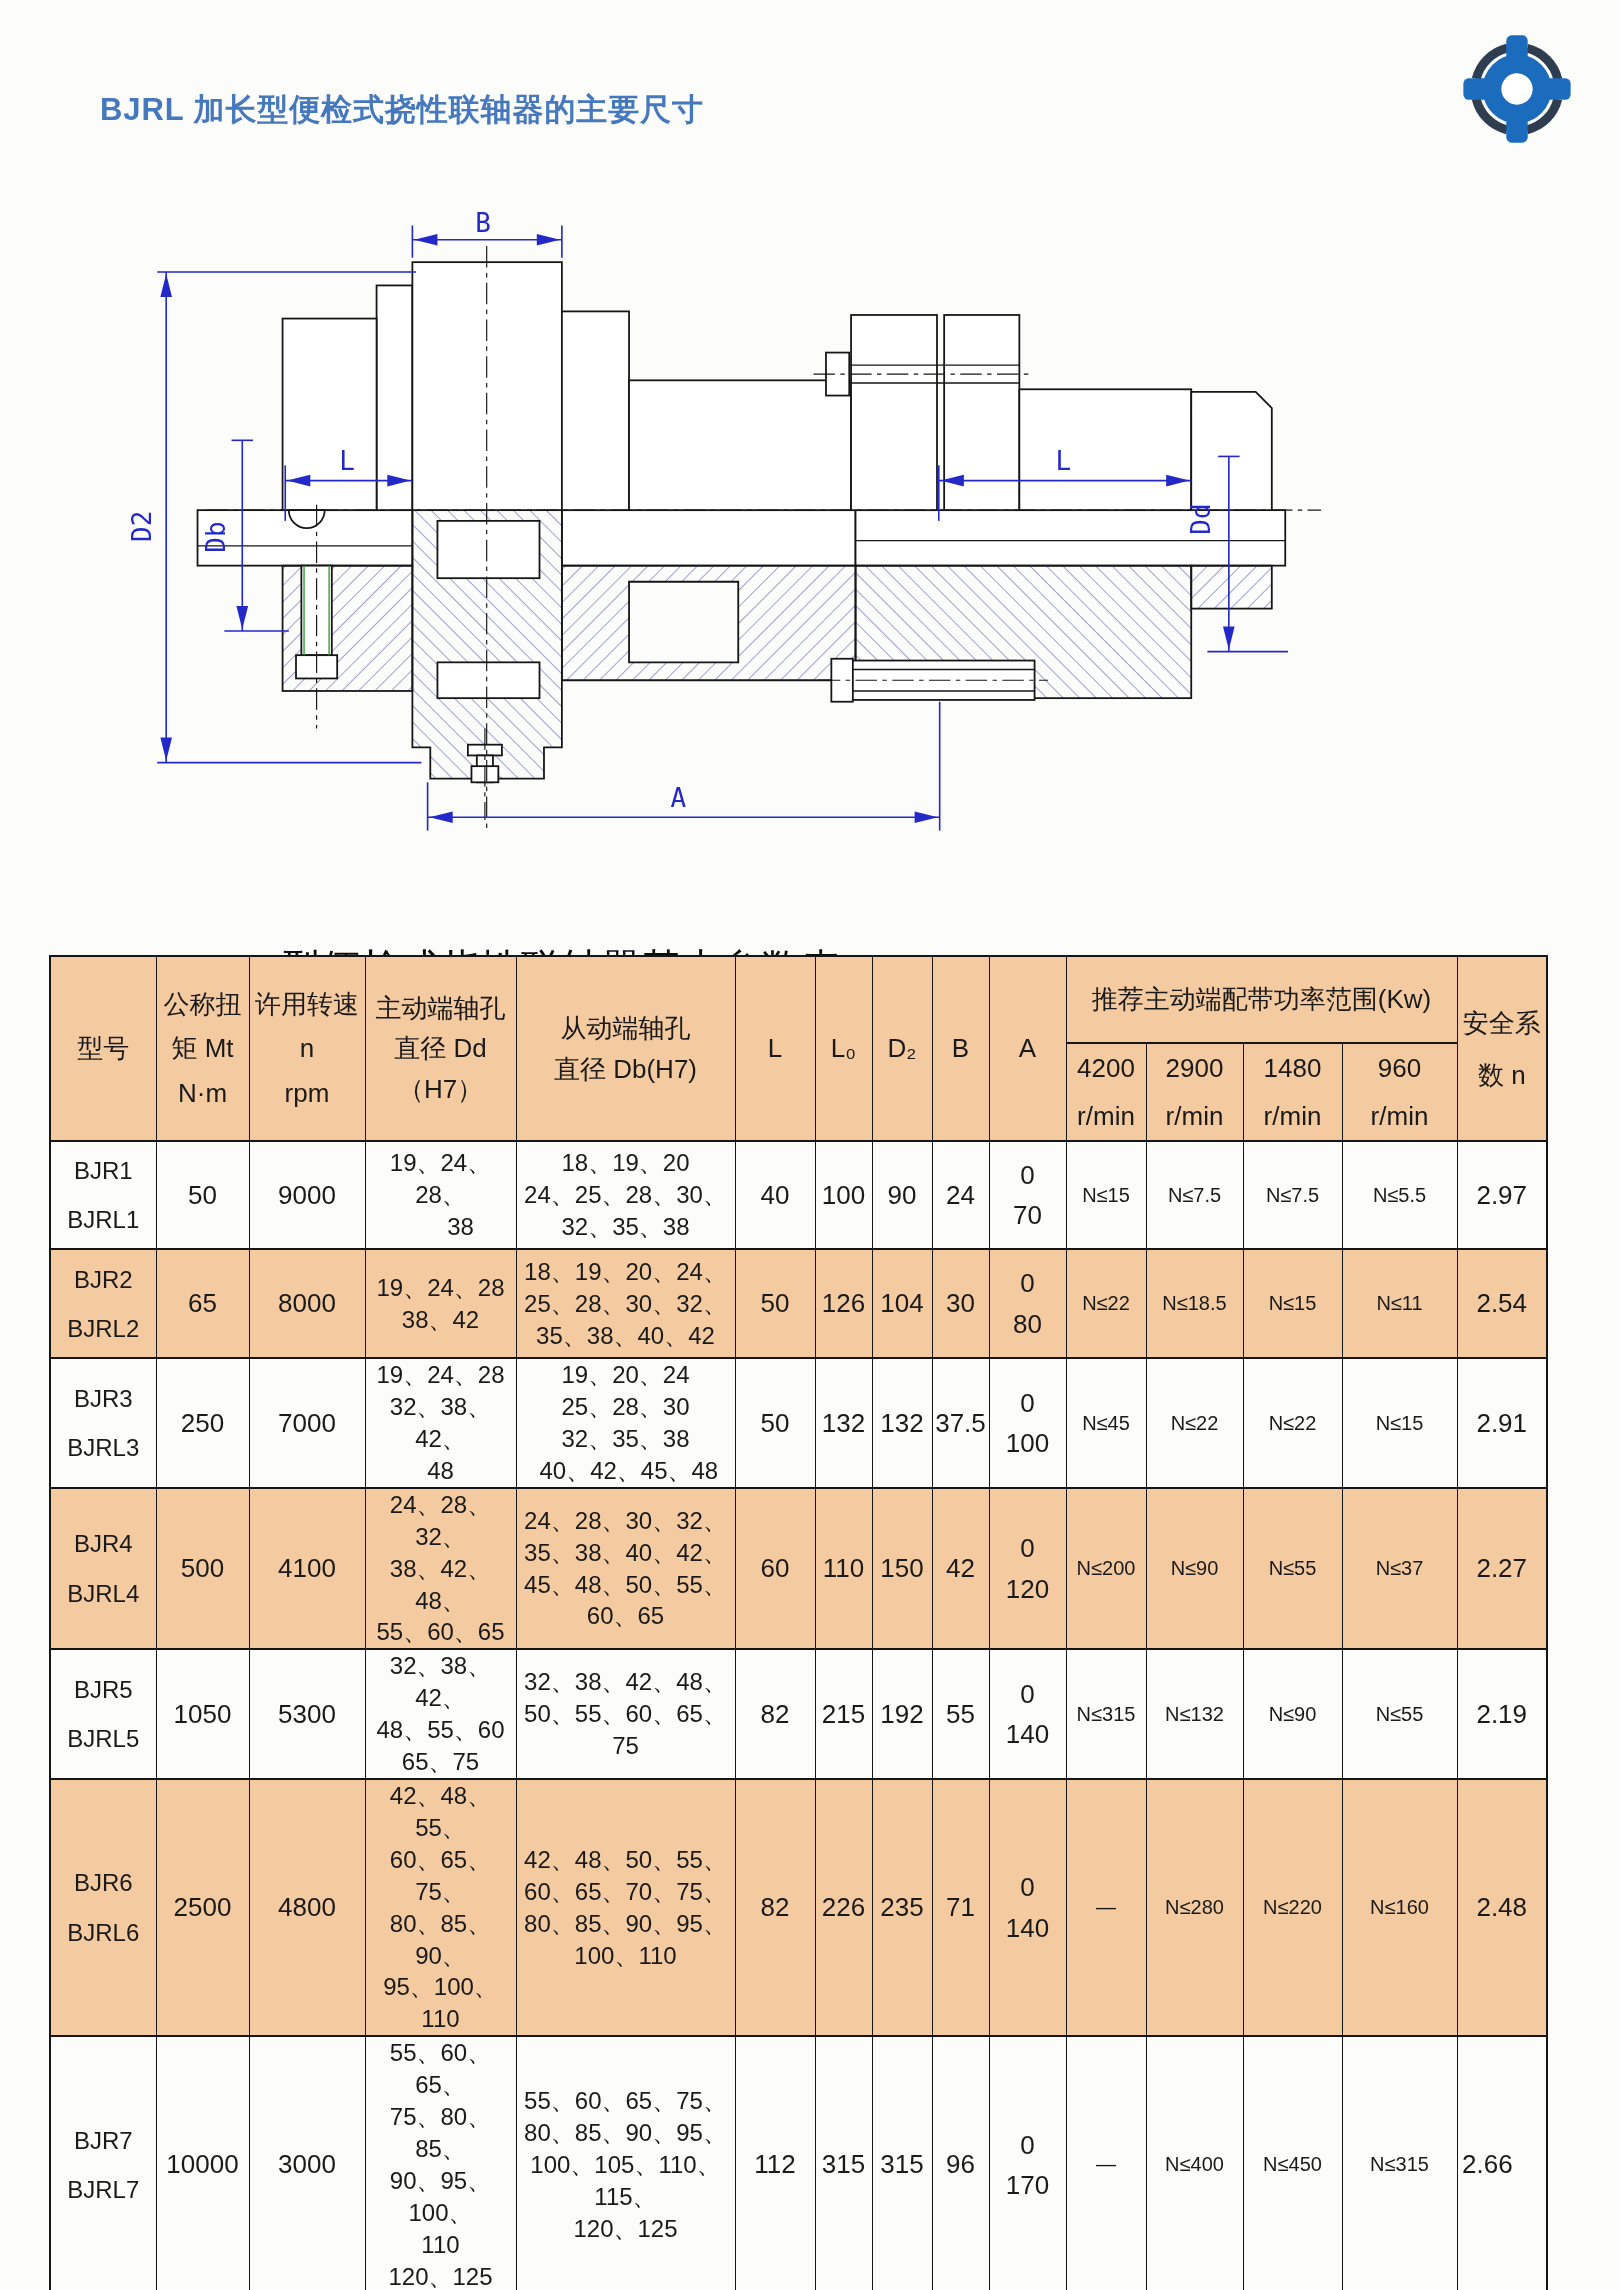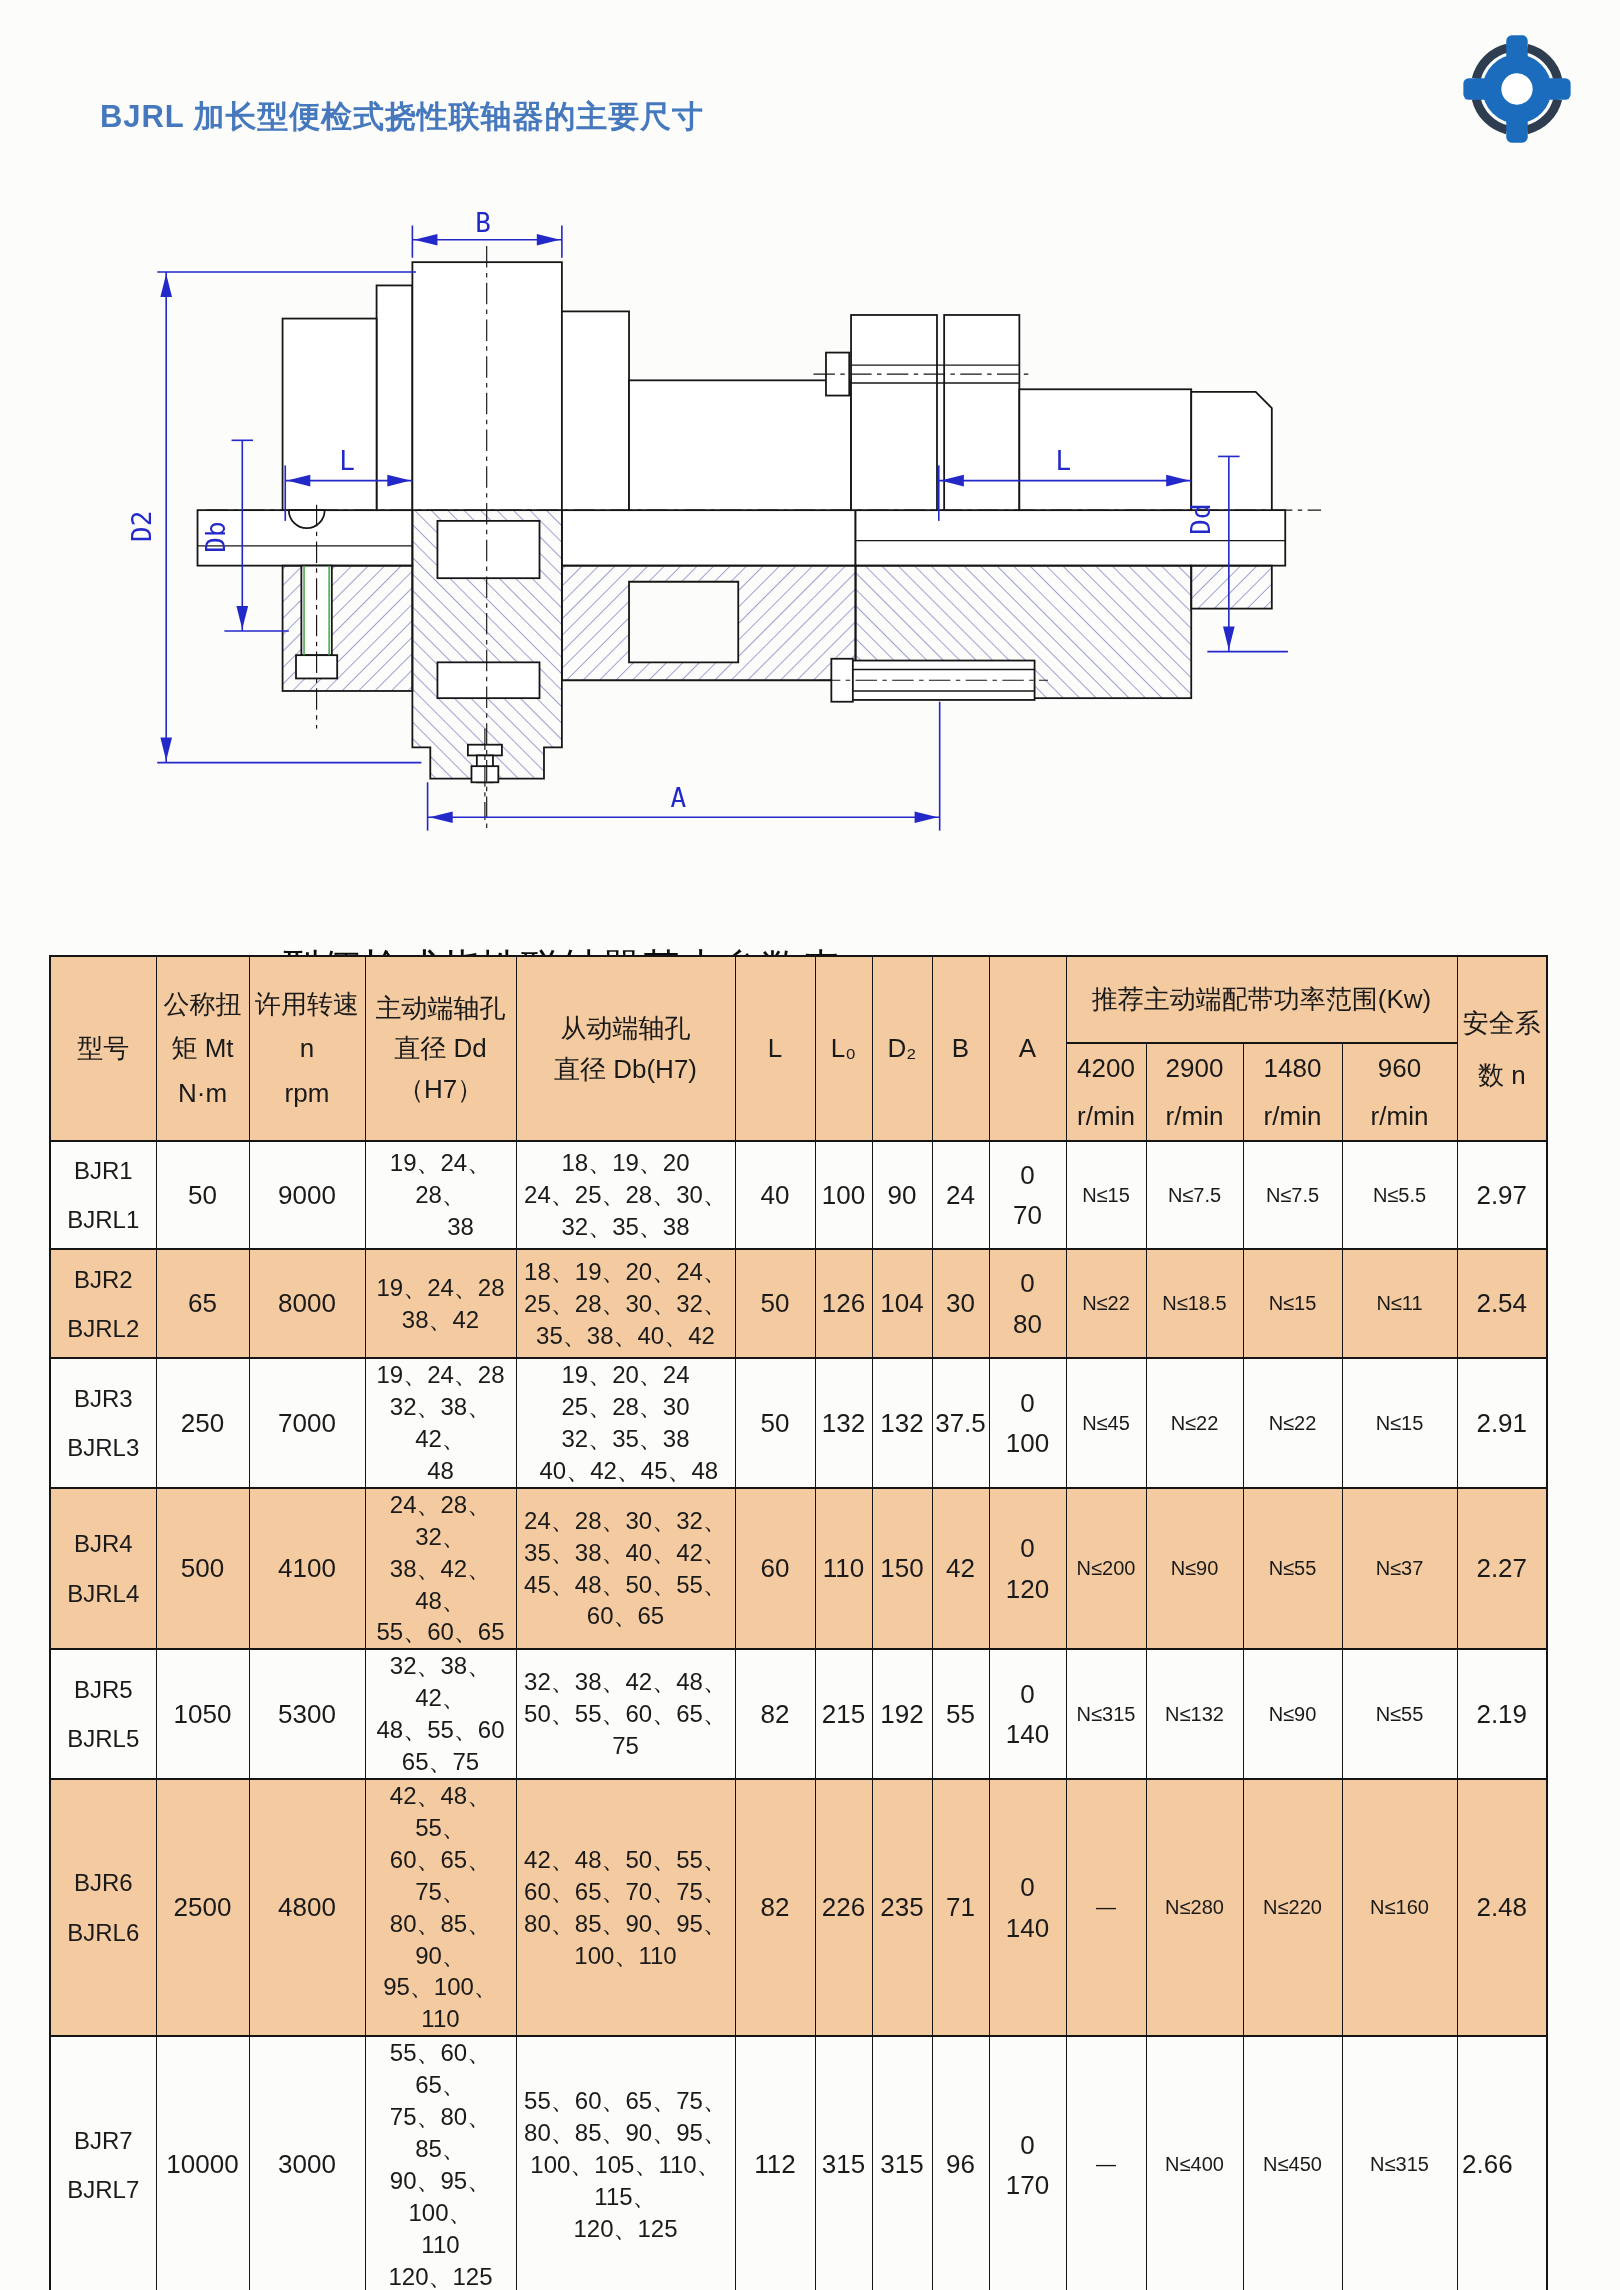--- a/index.html
+++ b/index.html
@@ -4,21 +4,21 @@
 <style>
   html,body{margin:0;padding:0;}
   .page{
     position:relative;
     width:1620px;height:2291px;
     background:#fcfcfb;
     font-family:"Liberation Sans", sans-serif;
     overflow:hidden;
   }
   .doc-title{
-    position:absolute;left:100px;top:96px;
+    position:absolute;left:100px;top:89px;
     font-size:31px;font-weight:bold;color:#4678bd;
     letter-spacing:0.9px;white-space:pre;
   }
   .logo{position:absolute;left:1458px;top:30px;}
   .drawing{position:absolute;left:81px;top:161px;}
   .table-title{
     position:absolute;left:99px;top:941px;
     font-size:40px;color:#0c0c0c;
     font-family:"Liberation Serif", serif;
     white-space:pre;

